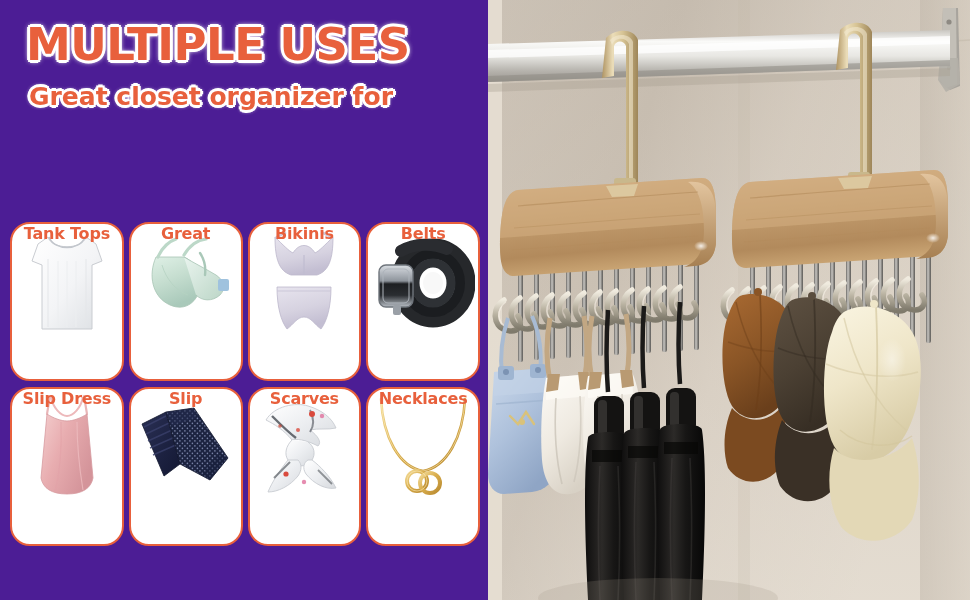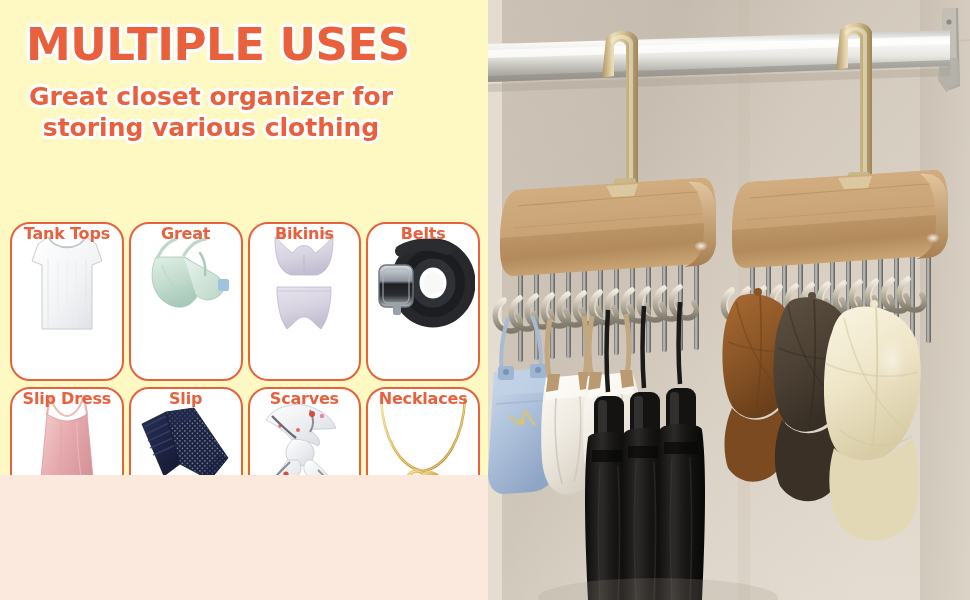--- a/index.html
+++ b/index.html
@@ -6,22 +6,22 @@
   body{
     width:970px;height:600px;overflow:hidden;
     font-family:"Liberation Sans", sans-serif;
     background:#FBE9DE;
   }
   #page{position:relative;width:970px;height:600px;display:flex;}
 
   
   .left-panel{
     position:relative;
-    width:488px;height:475px;
-    background:#fef9c3;
+    width:488px;height:600px;
+    background:#4c1d95;
     flex:0 0 488px;
     overflow:hidden;
   }
   .headline-wrap{padding:22px 0 0 0;text-align:left;}
   .headline{
     margin:0;
     padding-left:26px;
     font-size:45px;
     line-height:1.04;
     font-weight:bold;
@@ -104,21 +104,20 @@
 <body>
 
 <div id="page">
 
   <div class="left-panel">
 
     <div class="headline-wrap">
       <h1 class="headline">MULTIPLE USES</h1>
       <div class="subhead">
         <span class="ln">Great closet organizer for</span>
-        <span class="ln">storing various clothing</span>
       </div>
     </div>
 
     <div class="grid">
 
       <div class="card">
         <div class="art">
           <svg width="86" height="104" viewBox="0 0 86 104">
             <defs>
                 <linearGradient id="gTank" x1="0" y1="0" x2="1" y2="1">

